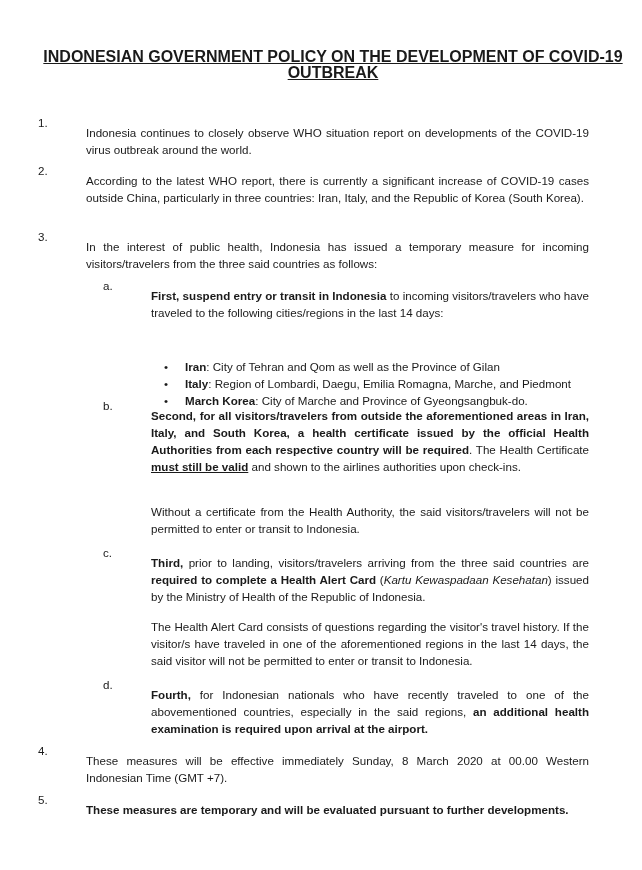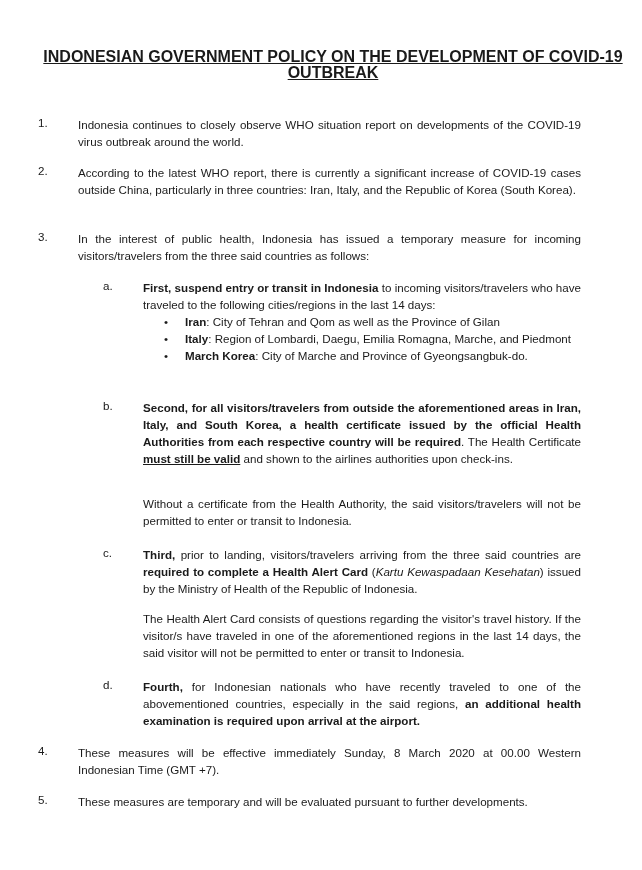--- a/index.html
+++ b/index.html
@@ -23,21 +23,21 @@
   .sub-para {
     position: absolute; left: 143px; width: 438px;
     text-align: justify; line-height: 17px;
   }
   .bullets { position: absolute; left: 143px; width: 438px; line-height: 17px; margin: 0; padding: 0; list-style: none; }
   .bullets li { position: relative; padding-left: 21px; text-align: justify; }
   .bullets li .dot { position: absolute; left: 0px; top: 0; }
   b { font-weight: bold; }
   i { font-style: italic; }
   u { text-decoration: underline; }
-  p { margin: 0; }
+  p { margin: 8px; }
 </style>
 </head>
 <body>
 
 <div class="title">
   <span>INDONESIAN GOVERNMENT POLICY ON THE DEVELOPMENT OF COVID-19 OUTBREAK</span>
 </div>
 
 <div class="num" style="top:116px;">1.</div>
 <p class="para" style="top:116px;">Indonesia continues to closely observe WHO situation report on developments of the COVID-19 virus outbreak around the world.</p>
@@ -46,21 +46,21 @@
 <p class="para" style="top:164px;">According to the latest WHO report, there is currently a significant increase of COVID-19 cases outside China, particularly in three countries: Iran, Italy, and the Republic of Korea (South Korea).</p>
 
 <div class="num" style="top:230px;">3.</div>
 <p class="para" style="top:230px;">In the interest of public health, Indonesia has issued a temporary measure for incoming visitors/travelers from the three said countries as follows:</p>
 
 <div class="sub-letter" style="top:279px;">a.</div>
 <p class="sub-para" style="top:279px;"><b>First, suspend entry or transit in Indonesia</b><span> to incoming visitors/travelers who have traveled to the following cities/regions in the last 14 days:</span></p>
 <ul class="bullets" style="top:313px; left:164px; width:417px;">
   <li>
       <span class="dot">•</span>
-      <span style="display:block;padding-left:21px;margin-left:-21px;"><b>Iran</b><span>: City of Tehran and Qom as well as the Province of Gilan</span></span>
+      <span style="display:block;padding-left:21px;margin-left:-21px;margin-top:45px;"><b>Iran</b><span>: City of Tehran and Qom as well as the Province of Gilan</span></span>
     </li>
   <li>
       <span class="dot">•</span>
       <span style="display:block;padding-left:21px;margin-left:-21px;"><b>Italy</b><span>: Region of Lombardi, Daegu, Emilia Romagna, Marche, and Piedmont</span></span>
     </li>
   <li>
       <span class="dot">•</span>
       <span style="display:block;padding-left:21px;margin-left:-21px;"><b>March Korea</b><span>: City of Marche and Province of Gyeongsangbuk-do.</span></span>
     </li>
 </ul>
@@ -73,13 +73,13 @@
 <p class="sub-para" style="top:546px;"><b>Third,</b><span> prior to landing, visitors/travelers arriving from the three said countries are </span><b>required to complete a Health Alert Card</b><span> (</span><i>Kartu Kewaspadaan Kesehatan</i><span>) issued by the Ministry of Health of the Republic of Indonesia.</span></p>
 <p class="sub-para" style="top:610px;">The Health Alert Card consists of questions regarding the visitor's travel history. If the visitor/s have traveled in one of the aforementioned regions in the last 14 days, the said visitor will not be permitted to enter or transit to Indonesia.</p>
 
 <div class="sub-letter" style="top:678px;">d.</div>
 <p class="sub-para" style="top:678px;"><b>Fourth,</b><span> for Indonesian nationals who have recently traveled to one of the abovementioned countries, especially in the said regions, </span><b>an additional health examination is required upon arrival at the airport.</b></p>
 
 <div class="num" style="top:744px;">4.</div>
 <p class="para" style="top:744px;">These measures will be effective immediately Sunday, 8 March 2020 at 00.00 Western Indonesian Time (GMT +7).</p>
 
 <div class="num" style="top:793px;">5.</div>
-<p class="para" style="top:793px;">These measures are temporary and will be evaluated pursuant to further developments.</p>
+<p class="para" style="top:793px;font-weight:bold;">These measures are temporary and will be evaluated pursuant to further developments.</p>
 
 </body></html>

